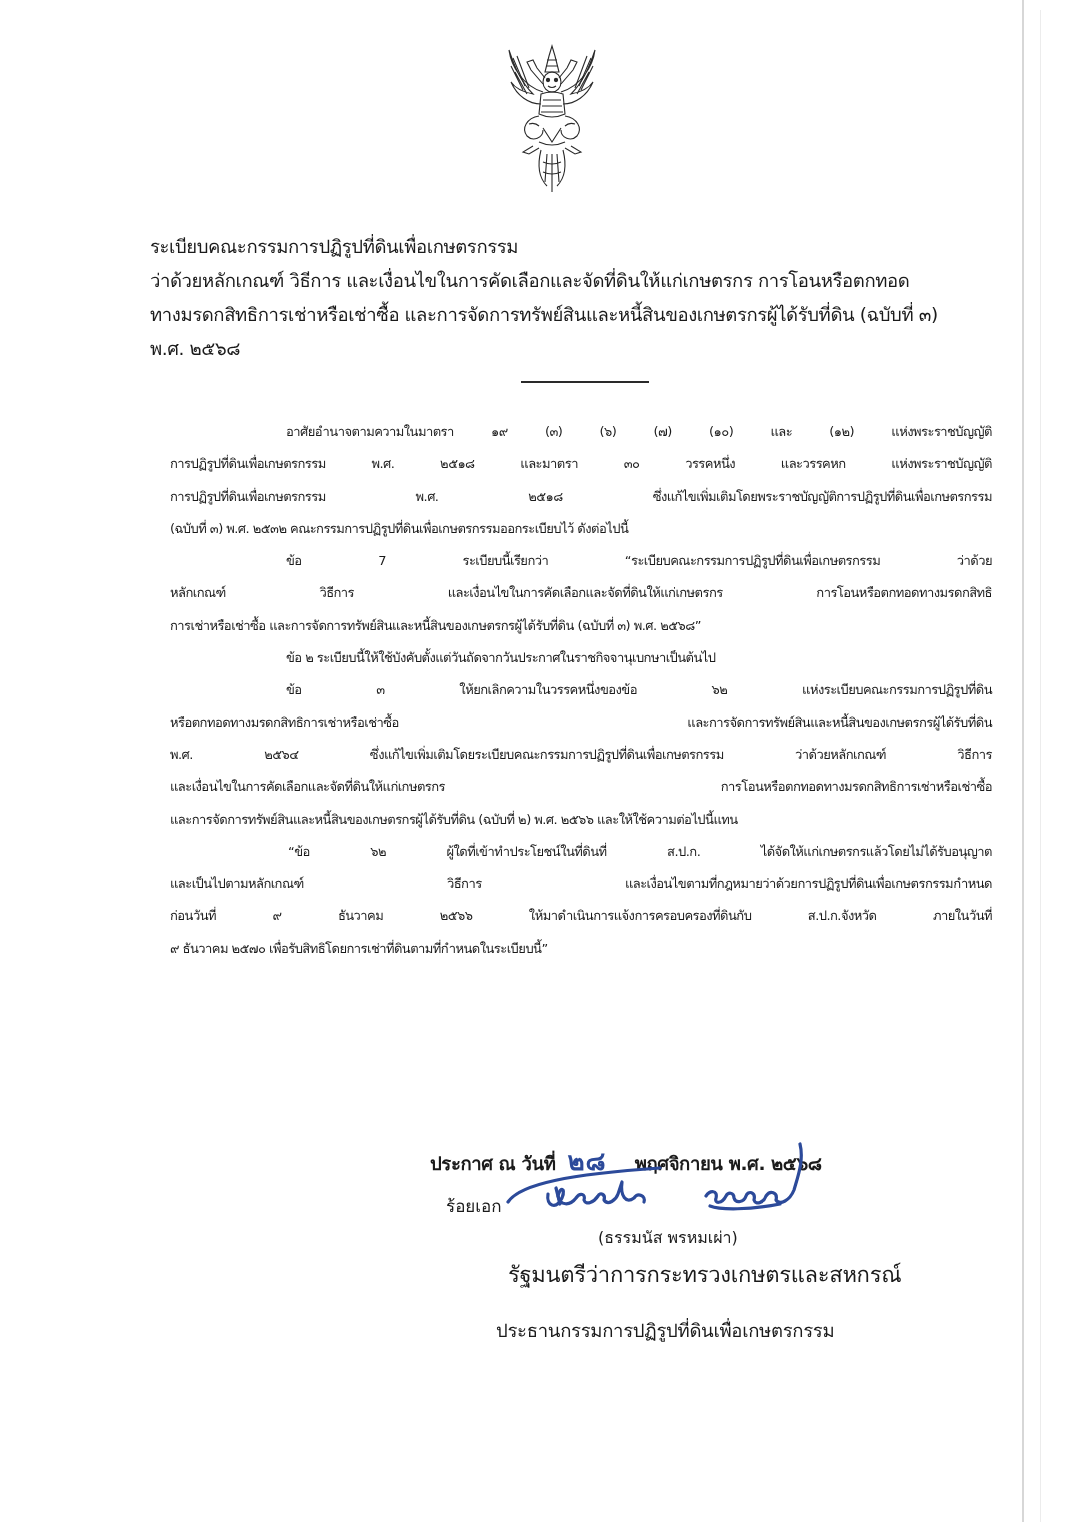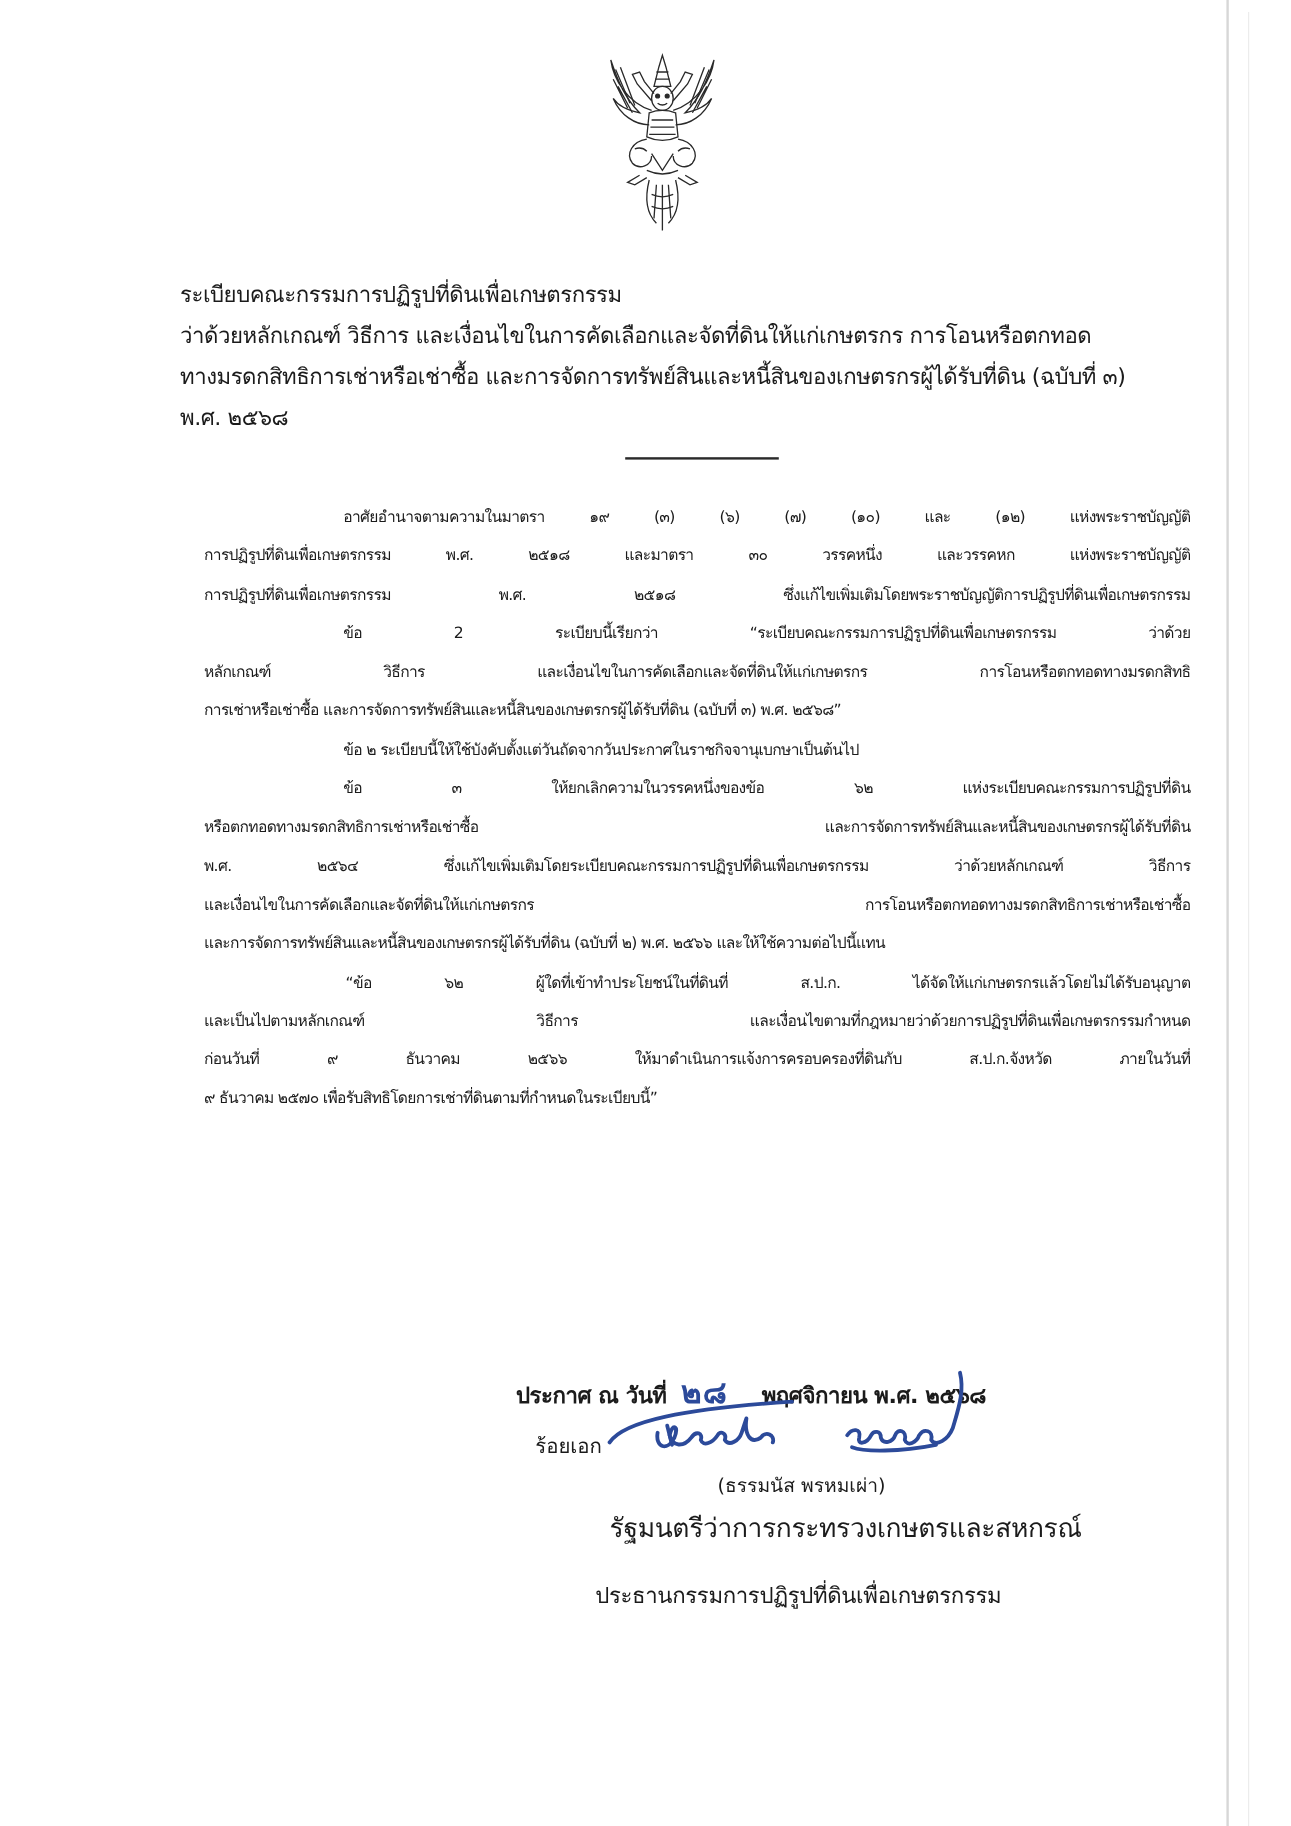--- a/index.html
+++ b/index.html
@@ -192,23 +192,24 @@
   <div class="title-line">พ.ศ. ๒๕๖๘</div>
 </div>
 
 <div class="divider"></div>
 
 <div class="body-text">
   <div>
     <div class="line indent">อาศัยอำนาจตามความในมาตรา ๑๙ (๓) (๖) (๗) (๑๐) และ (๑๒) แห่งพระราชบัญญัติ</div>
     <div class="line">การปฏิรูปที่ดินเพื่อเกษตรกรรม พ.ศ. ๒๕๑๘ และมาตรา ๓๐ วรรคหนึ่ง และวรรคหก แห่งพระราชบัญญัติ</div>
     <div class="line">การปฏิรูปที่ดินเพื่อเกษตรกรรม พ.ศ. ๒๕๑๘ ซึ่งแก้ไขเพิ่มเติมโดยพระราชบัญญัติการปฏิรูปที่ดินเพื่อเกษตรกรรม</div>
-  </div>
-  <div>
-    <div class="line indent">ข้อ 2  ระเบียบนี้เรียกว่า “ระเบียบคณะกรรมการปฏิรูปที่ดินเพื่อเกษตรกรรม ว่าด้วย</div>
+    <div class="line last">(ฉบับที่ ๓) พ.ศ. ๒๕๓๒  คณะกรรมการปฏิรูปที่ดินเพื่อเกษตรกรรมออกระเบียบไว้ ดังต่อไปนี้</div>
+  </div>
+  <div>
+    <div class="line indent">ข้อ 7  ระเบียบนี้เรียกว่า “ระเบียบคณะกรรมการปฏิรูปที่ดินเพื่อเกษตรกรรม ว่าด้วย</div>
     <div class="line">หลักเกณฑ์ วิธีการ และเงื่อนไขในการคัดเลือกและจัดที่ดินให้แก่เกษตรกร การโอนหรือตกทอดทางมรดกสิทธิ</div>
     <div class="line last">การเช่าหรือเช่าซื้อ และการจัดการทรัพย์สินและหนี้สินของเกษตรกรผู้ได้รับที่ดิน (ฉบับที่ ๓) พ.ศ. ๒๕๖๘”</div>
   </div>
   <div>
     <div class="line indent last">ข้อ ๒  ระเบียบนี้ให้ใช้บังคับตั้งแต่วันถัดจากวันประกาศในราชกิจจานุเบกษาเป็นต้นไป</div>
   </div>
   <div>
     <div class="line indent">ข้อ ๓  ให้ยกเลิกความในวรรคหนึ่งของข้อ ๖๒ แห่งระเบียบคณะกรรมการปฏิรูปที่ดิน</div>
     <div class="line">หรือตกทอดทางมรดกสิทธิการเช่าหรือเช่าซื้อ และการจัดการทรัพย์สินและหนี้สินของเกษตรกรผู้ได้รับที่ดิน</div>
     <div class="line">พ.ศ. ๒๕๖๔ ซึ่งแก้ไขเพิ่มเติมโดยระเบียบคณะกรรมการปฏิรูปที่ดินเพื่อเกษตรกรรม ว่าด้วยหลักเกณฑ์ วิธีการ</div>

